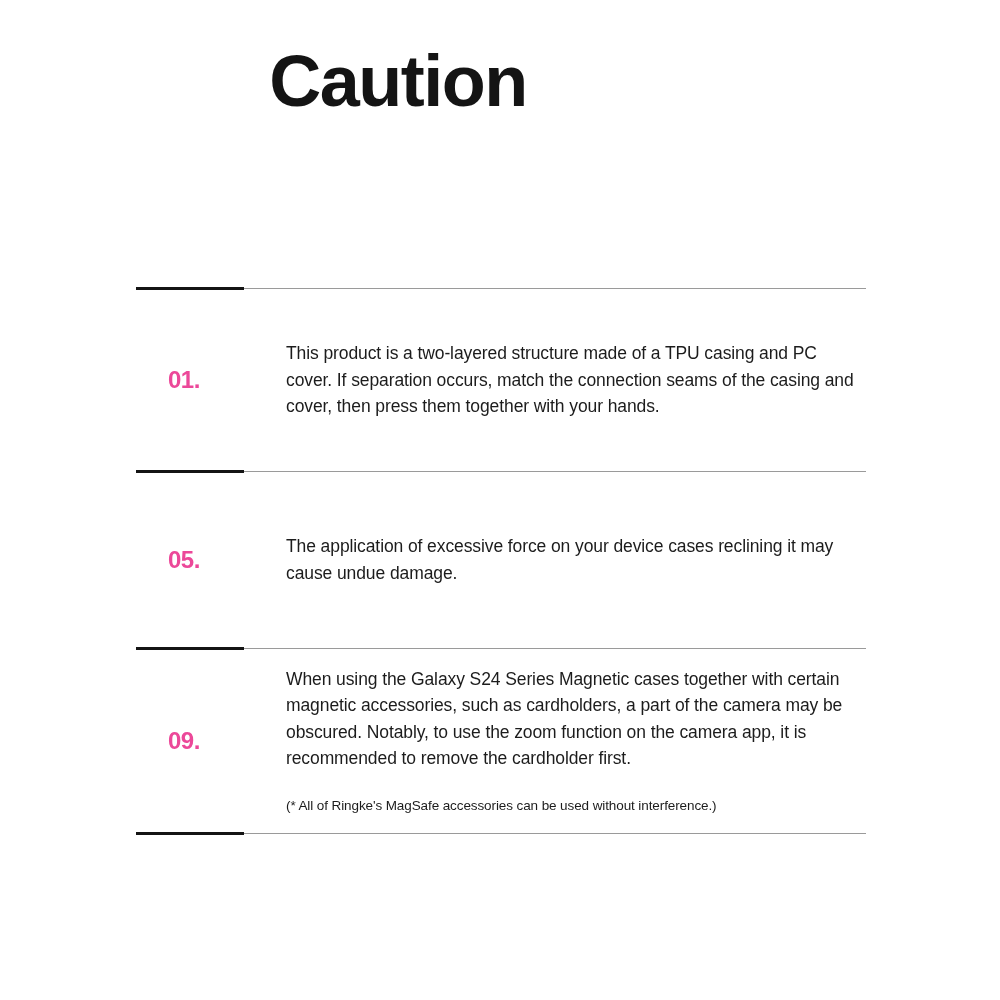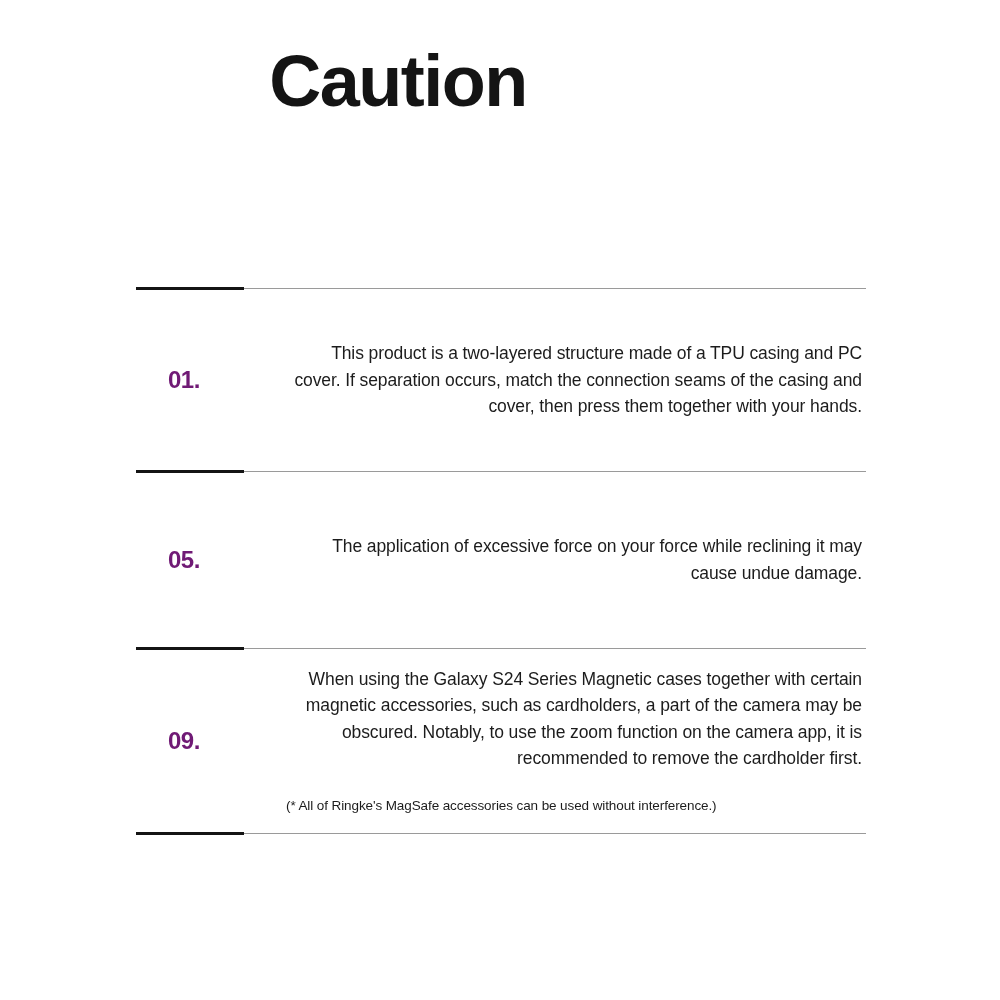--- a/index.html
+++ b/index.html
@@ -54,35 +54,34 @@
   .item {
     display: flex;
     align-items: center;
     box-sizing: border-box;
   }
   .item-num {
     width: 150px;
     flex: 0 0 150px;
     font-size: 24px;
     font-weight: bold;
-    color: #701a75;
+    color: #ec4899;
     letter-spacing: -0.5px;
     padding-left: 32px;
     box-sizing: border-box;
   }
   .item-body {
     flex: 1 1 auto;
     padding-right: 4px;
   }
   .item-text {
     font-size: 17.5px;
     line-height: 1.52;
     color: #1c1c1c;
     letter-spacing: -0.1px;
-    text-align: right;
   }
   .item-note {
     font-size: 13.5px;
     line-height: 1.5;
     color: #1c1c1c;
     margin-top: 24px;
     letter-spacing: -0.1px;
   }
   .item-01 { height: 182px; }
   .item-02 { height: 176px; }
@@ -104,21 +103,21 @@
       <div class="item-body">
         <div class="item-text">This product is a two-layered structure made of a TPU casing and PC cover. If separation occurs, match the connection seams of the casing and cover, then press them together with your hands.</div>
       </div>
     </div>
 
     <div class="rule"></div>
 
     <div class="item item-02">
       <div class="item-num">05.</div>
       <div class="item-body">
-        <div class="item-text">The application of excessive force on your force while reclining it may cause undue damage.</div>
+        <div class="item-text">The application of excessive force on your device cases reclining it may cause undue damage.</div>
       </div>
     </div>
 
     <div class="rule"></div>
 
     <div class="item item-03">
       <div class="item-num">09.</div>
       <div class="item-body">
         <div class="item-text">When using the Galaxy S24 Series Magnetic cases together with certain magnetic accessories, such as cardholders, a part of the camera may be obscured. Notably, to use the zoom function on the camera app, it is recommended to remove the cardholder first.</div>
         <div class="item-note">(* All of Ringke's MagSafe accessories can be used without interference.)</div>

